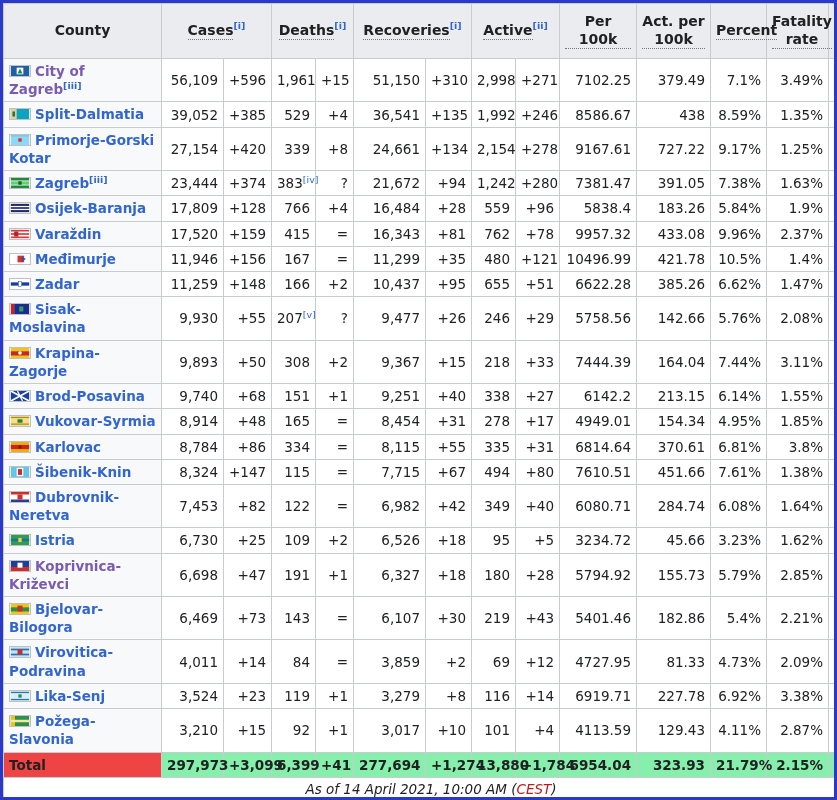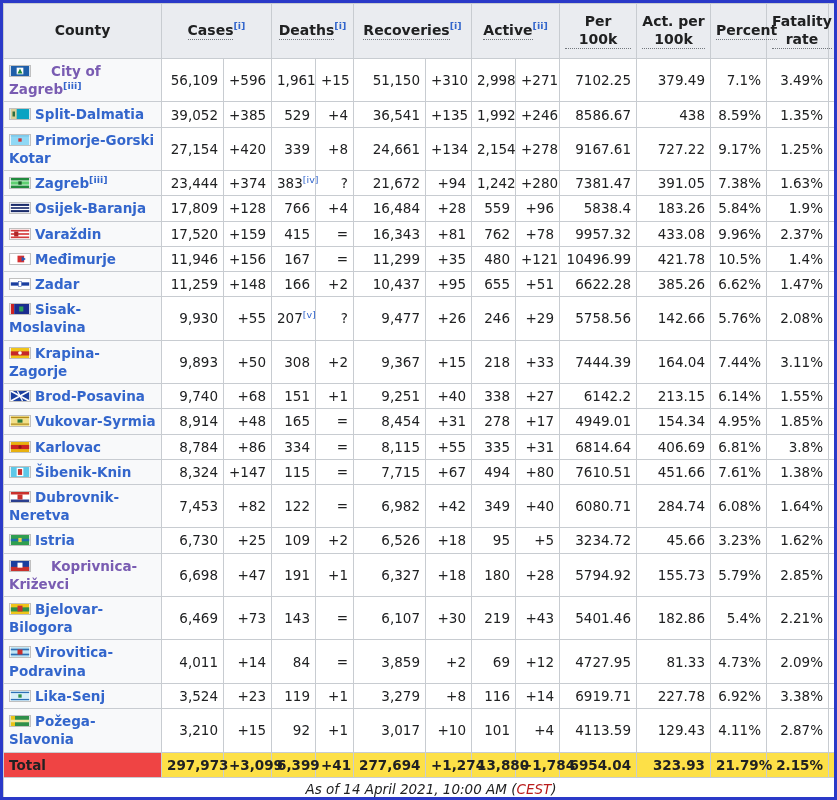--- a/index.html
+++ b/index.html
@@ -61,33 +61,32 @@
     line-height: 1.35;
   }
   td.county a {
     color: #3366cc;
     text-decoration: none;
     font-weight: bold;
     font-size: 13.5px;
   }
   td.county a.visited {
     color: #795cb2;
-    margin-left: 16px;
   }
   td.num {
     text-align: right;
     font-variant-numeric: tabular-nums;
     white-space: nowrap;
   }
   td.delta {
     text-align: right;
     white-space: nowrap;
   }
   tr.total td {
-    background: #fde047;
+    background: #86efac;
     font-weight: bold;
   }
   tr.total td.county {
     text-align: left;
     background: #ef4444;
   }
   td.ref {
     text-align: left;
     font-size: 10px;
     color: #3366cc;
@@ -417,21 +416,21 @@
               </svg></span><a class="county-link" href="#">Karlovac</a></td>
           <td class="num">8,784</td>
           <td class="delta">+86</td>
           <td class="num">334</td>
           <td class="delta">=</td>
           <td class="num">8,115</td>
           <td class="delta">+55</td>
           <td class="num">335</td>
           <td class="delta">+31</td>
           <td class="num">6814.64</td>
-          <td class="num">406.69</td>
+          <td class="num">370.61</td>
           <td class="num">6.81%</td>
           <td class="num">3.8%</td>
           <td class="ref"><span>[141]</span></td>
         </tr>
         <tr>
           <td class="county"><span class="flag"><svg viewBox="0 0 22 12">
                 <rect width="22" height="12" fill="#5ec8e8"></rect>
                 <rect x="7" y="1" width="8" height="10" fill="#fff"></rect>
                 <rect x="8.5" y="2.5" width="5" height="7" fill="#c9302c"></rect>
               </svg></span><a class="county-link" href="#">Šibenik-Knin</a></td>

